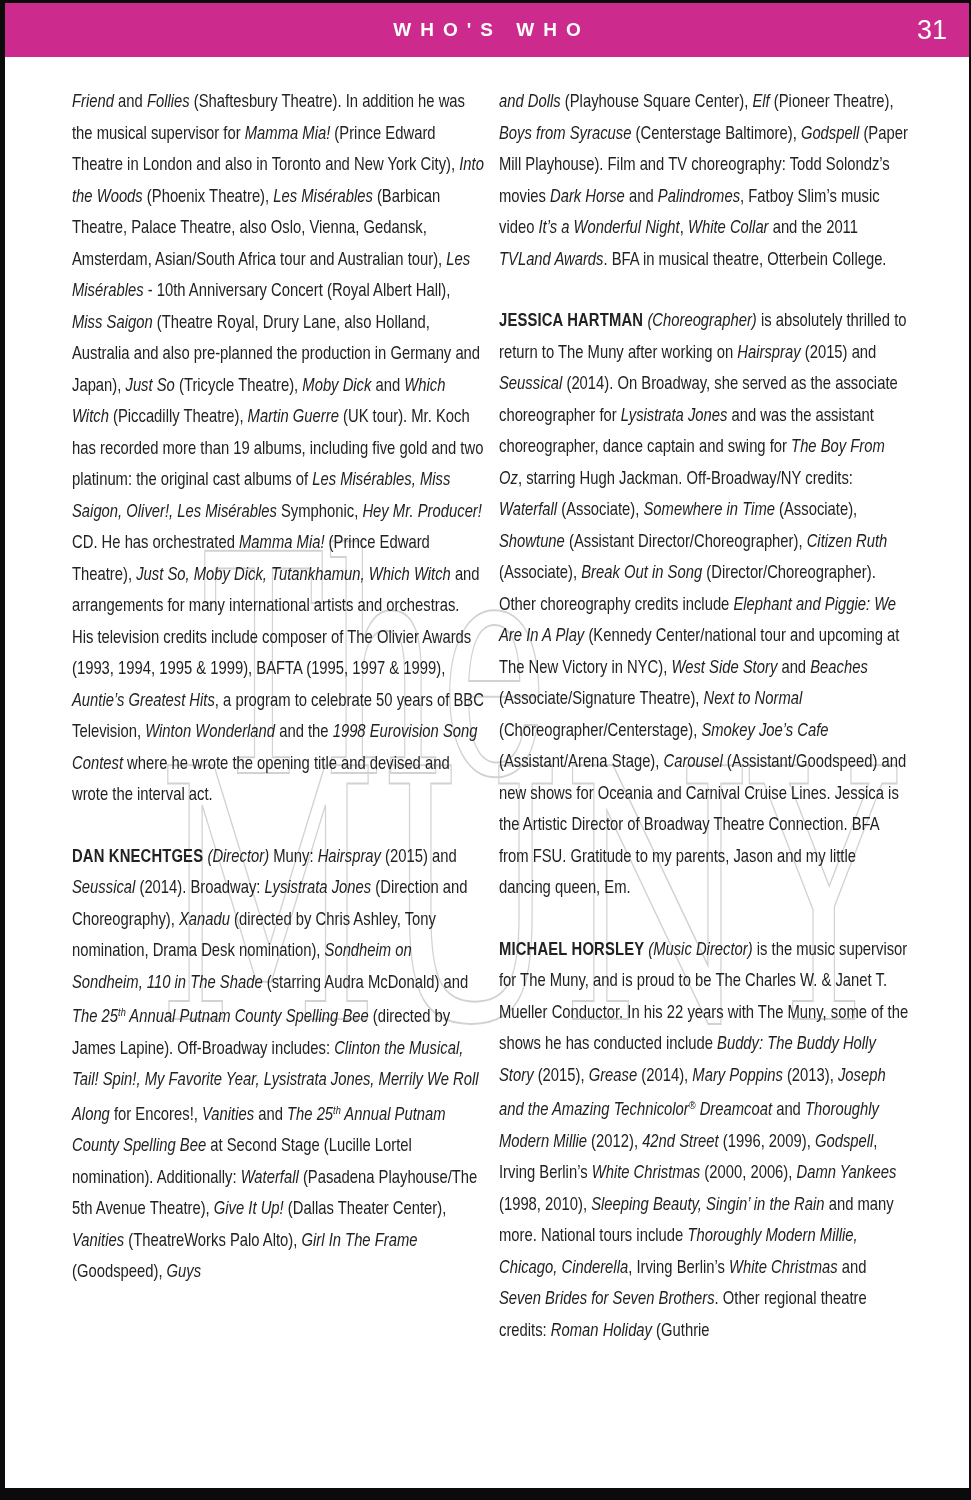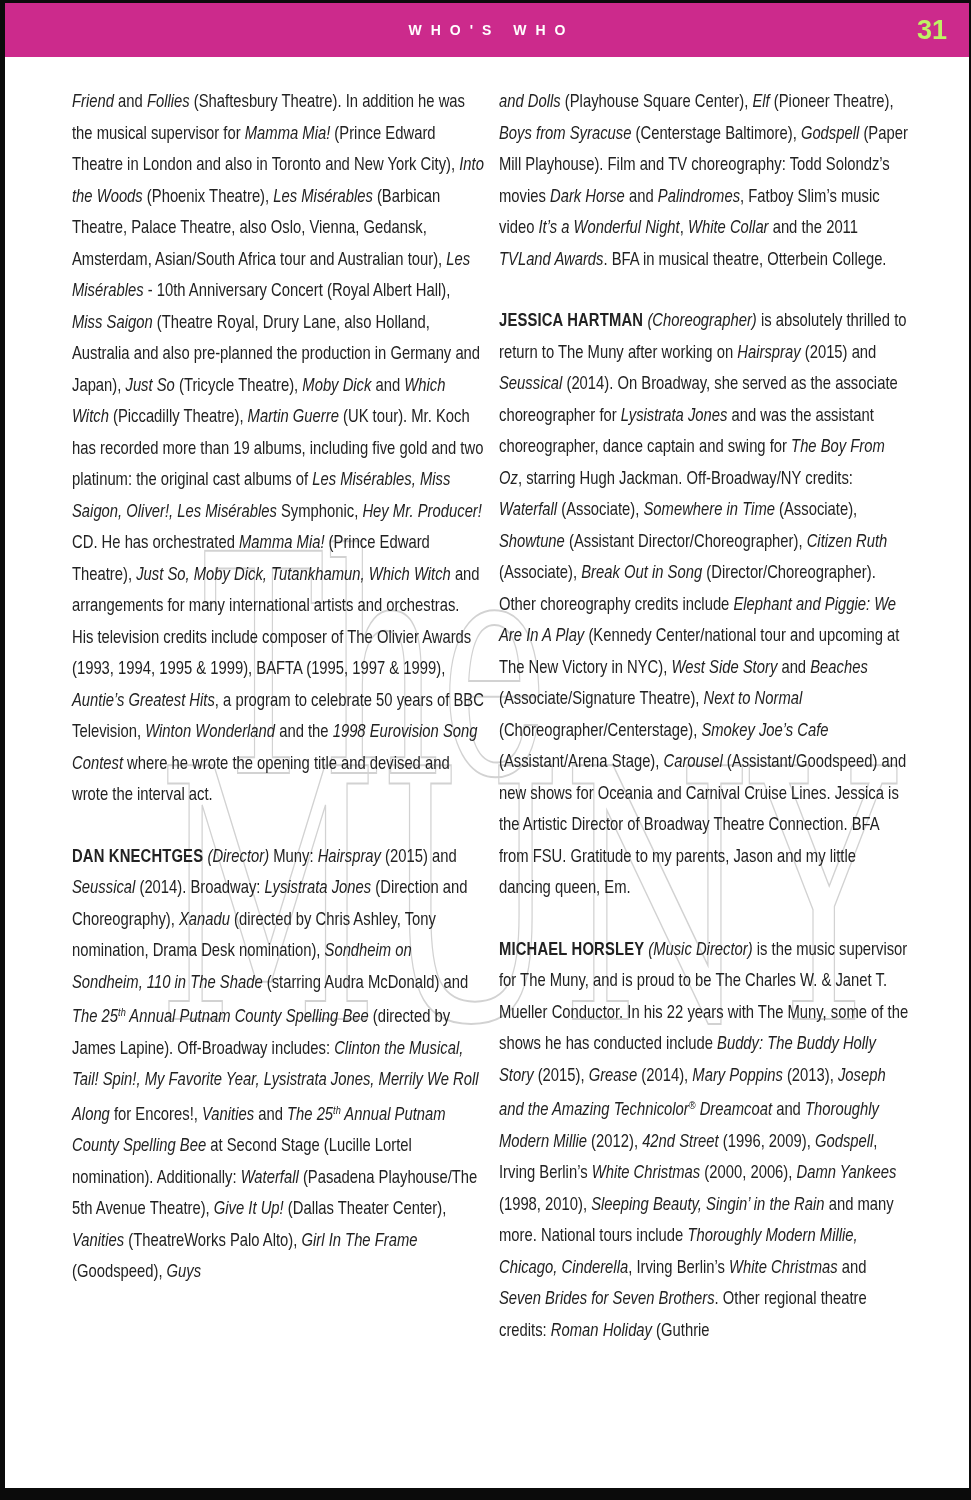--- a/index.html
+++ b/index.html
@@ -1,23 +1,23 @@
 <!DOCTYPE html>
 <html><head>
 <meta charset="utf-8">
 <style>
   html,body{margin:0;padding:0;}
   body{background:#0b0b0b;font-family:"Liberation Sans","DejaVu Sans",sans-serif;}
   .stage{position:relative;width:971px;height:1500px;background:#0b0b0b;overflow:hidden;}
   .page{position:absolute;left:5px;top:3px;width:964px;height:1485px;background:#ffffff;overflow:hidden;}
   .topbar{position:absolute;left:0;top:0;width:100%;height:54px;background:#cc2a8c;
           display:flex;align-items:center;justify-content:center;}
-  .topbar .title{color:#ffffff;font-weight:700;font-size:14px;letter-spacing:9px;padding-left:9px;}
+  .topbar .title{color:#ffffff;font-weight:700;font-size:19px;letter-spacing:9px;padding-left:9px;}
   .topbar .pagenum{position:absolute;right:22px;top:50%;transform:translateY(-50%);
-          color:#bef264;font-weight:700;font-size:27px;letter-spacing:0;}
+          color:#ffffff;font-weight:400;font-size:27px;letter-spacing:0;}
   .watermark{position:absolute;left:0;top:0;z-index:0;pointer-events:none;}
   .col{position:absolute;top:82px;width:516px;transform:scaleX(0.80);transform-origin:left top;
        z-index:1;color:#222222;font-size:18.5px;line-height:31.5px;}
   .col-left{left:67px;}
   .col-right{left:494px;}
   .para{margin:0 0 30px 0;}
   .i{font-style:italic;}
   .b{font-weight:700;letter-spacing:0.2px;}
   .isup{font-style:italic;font-size:0.62em;vertical-align:6px;}
 </style>

